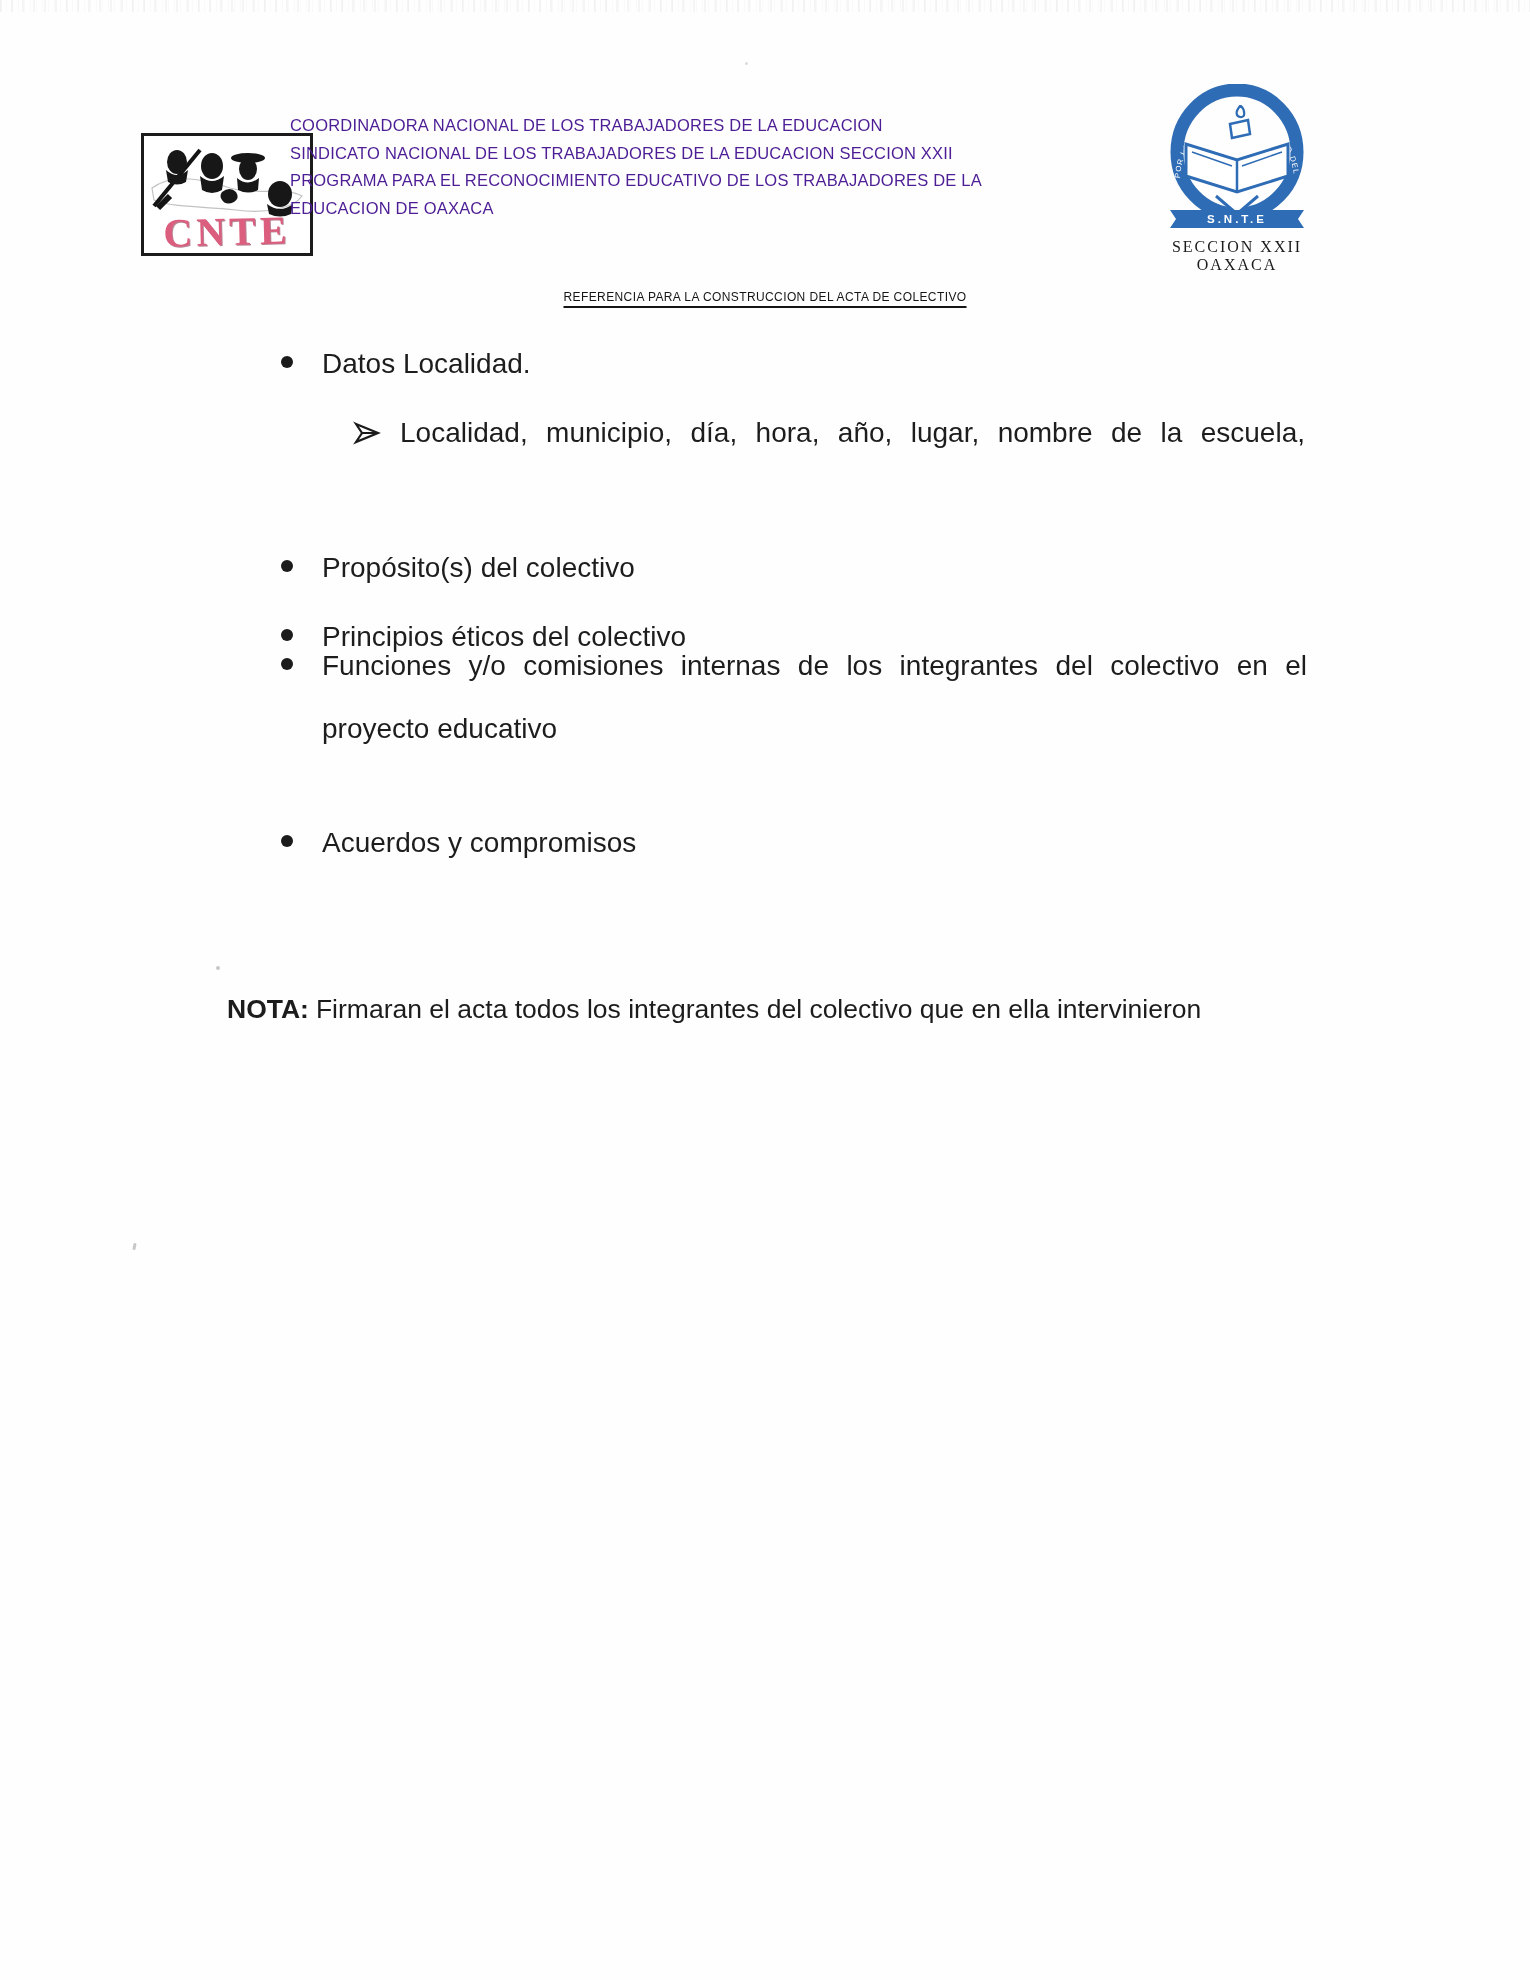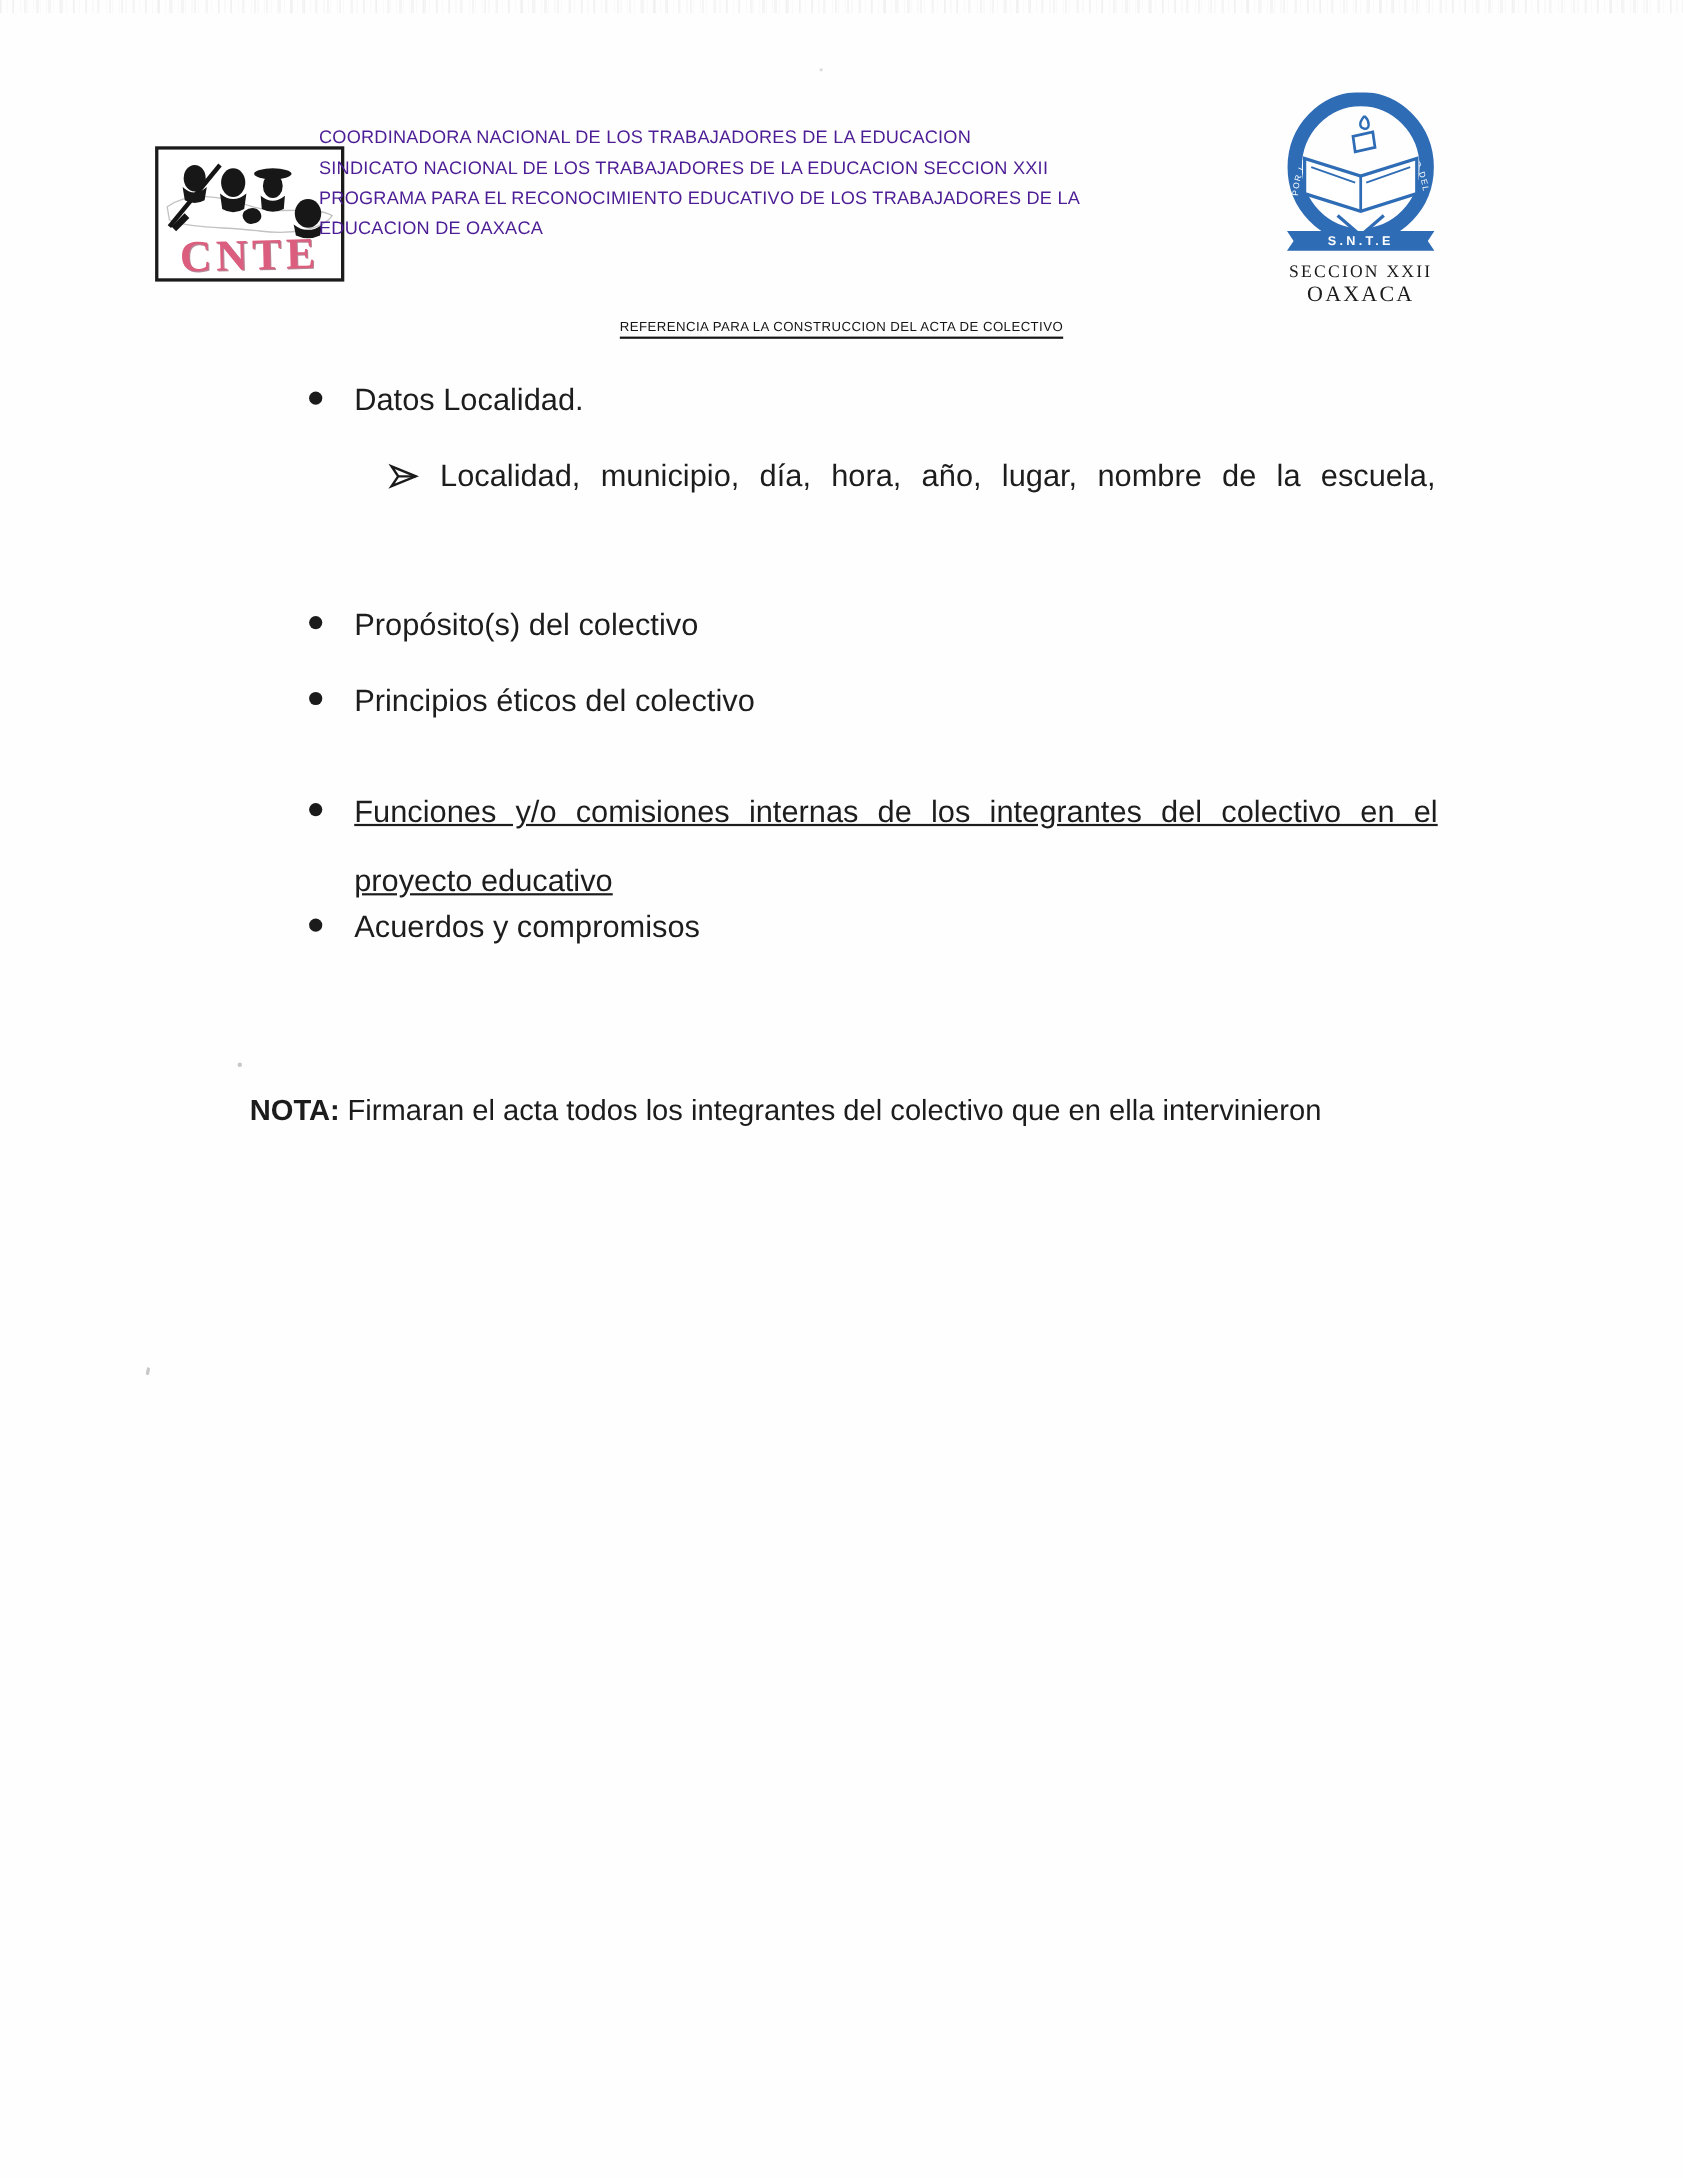--- a/index.html
+++ b/index.html
@@ -46,42 +46,42 @@
     line-height:27.5px; letter-spacing:.2px; color:#4c1d95;
   }
   .snte {
     position:absolute; left:1152px; top:84px; width:170px; text-align:center;
   }
   .snte-l1 {
     font-family:"Liberation Serif", serif; font-size:16px; letter-spacing:2px;
     color:#1b1b1b; margin-top:2px; white-space:nowrap;
   }
   .snte-l2 {
-    font-family:"Liberation Serif", serif; font-size:20px; letter-spacing:2px;
+    font-family:"Liberation Serif", serif; font-size:16px; letter-spacing:2px;
     color:#1b1b1b; white-space:nowrap;
   }
 
   
   .doc-title {
     position:absolute; left:0; top:290px; width:1530px;
     text-align:center; font-size:12px; letter-spacing:.4px; color:#151515;
     text-decoration:underline; text-underline-offset:5px; text-decoration-thickness:1.5px;
   }
 
   
   .blist { position:absolute; left:322px; top:0; width:985px; font-size:28px; line-height:36px; }
   .bitem { position:absolute; left:0; width:985px; }
   .dot {
     position:absolute; left:-41px; top:10px; width:12px; height:12px;
     border-radius:50%; background:#1b1b1b;
   }
   .i1 { top:346px; }
   .i3 { top:550px; }
   .i4 { top:619px; }
-  .i5 { top:720px;text-decoration:underline; }
+  .i5 { top:648px; }
   .i6 { top:825px; }
   .sub { position:absolute; left:78px; top:415px; width:905px; }
   .arrow-icon { position:absolute; left:-48px; top:6px; }
   .just { text-align:justify; text-align-last:justify; }
   .wrap2 { margin-top:27px; }
 
   
   .note {
     position:absolute; left:227px; top:992px; width:1120px;
     font-size:26.5px; line-height:34px; color:#1c1c1c;

